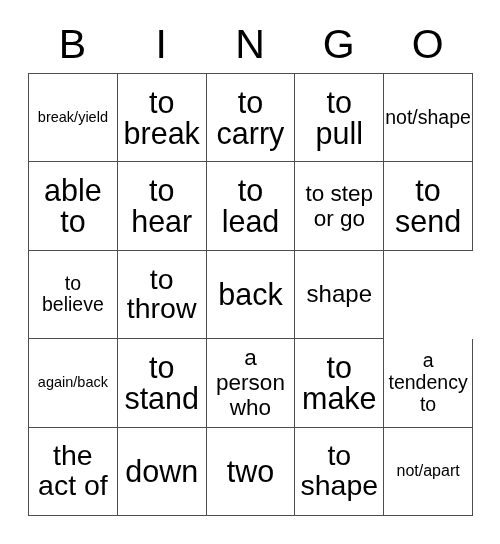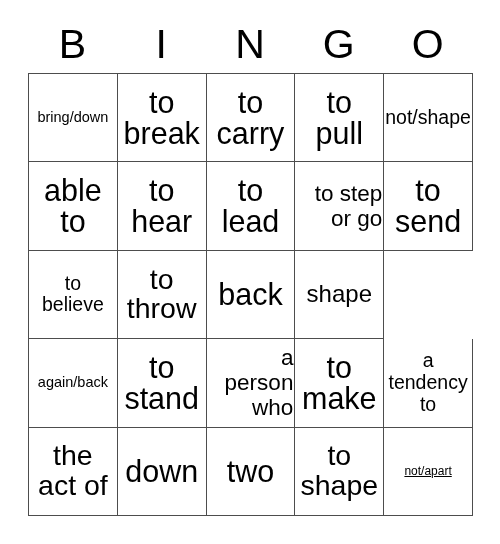--- a/index.html
+++ b/index.html
@@ -70,23 +70,23 @@
     width: 100%;
     text-align: center;
     line-height: 1.04;
     word-break: normal;
     white-space: pre-line;
     color: #000;
   }
 
   
   .sz-xs   { font-size: 14.5px; line-height: 1.1; }
-  .sz-s    { font-size: 12px; line-height: 1.1; text-decoration: underline; }
+  .sz-s    { font-size: 16px; line-height: 1.1; }
   .sz-sm   { font-size: 19.5px; line-height: 1.12; }
-  .sz-m    { font-size: 22.5px; line-height: 1.12; text-align: right; }
+  .sz-m    { font-size: 22.5px; line-height: 1.12; }
   .sz-ml   { font-size: 24px;   line-height: 1.1; }
   .sz-l    { font-size: 28.5px; line-height: 1.05; }
   .sz-xl   { font-size: 30.5px; line-height: 1.02; }
 </style>
 </head>
 <body>
 
 <div id="card">
 
   <div id="header-row">
@@ -94,21 +94,21 @@
     <div class="header-cell">I</div>
     <div class="header-cell">N</div>
     <div class="header-cell">G</div>
     <div class="header-cell">O</div>
   </div>
 
   <div id="grid">
 
     <div class="grid-row">
       <div class="cell">
-          <span class="cell-text sz-xs">bring/down</span>
+          <span class="cell-text sz-xs">break/yield</span>
         </div>
       <div class="cell">
           <span class="cell-text sz-xl">to
 break</span>
         </div>
       <div class="cell">
           <span class="cell-text sz-xl">to
 carry</span>
         </div>
       <div class="cell">

